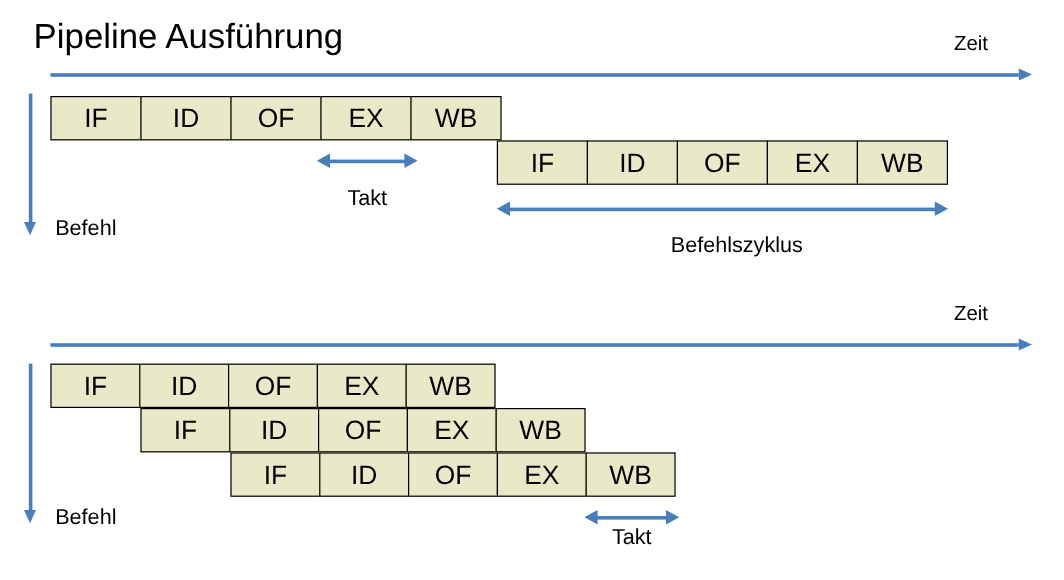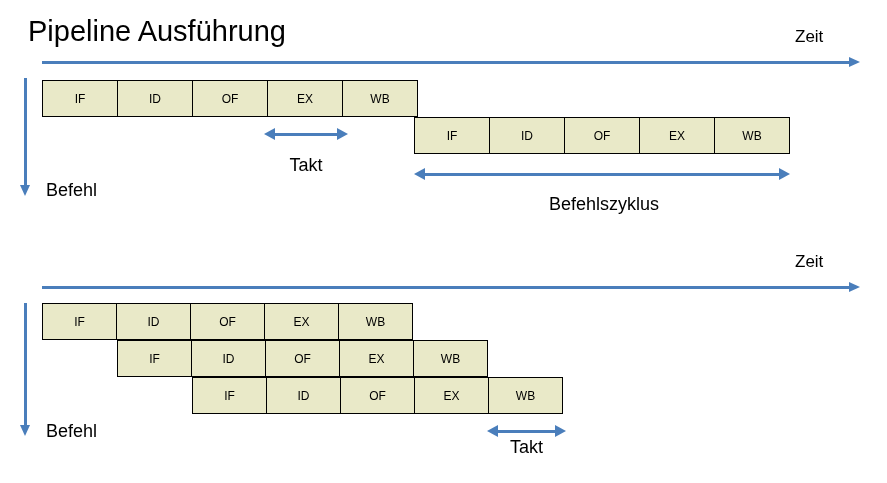--- a/index.html
+++ b/index.html
@@ -95,21 +95,21 @@
     display: flex;
   }
   .stage-box {
     box-sizing: border-box;
     background: #e9e9c8;
     border: 1px solid #000000;
     margin-left: -1px;
     display: flex;
     align-items: center;
     justify-content: center;
-    font-size: 12px;
+    font-size: 22px;
     line-height: 18px;
     color: #000000;
   }
   .stage-box:first-child { margin-left: 0; }
 
   
   .measure {
     position: absolute;
     height: 12px;
   }
@@ -180,21 +180,21 @@
     <div class="shaft"></div>
     <div class="head-r"></div>
   </div>
   <div class="measure-label" style="left:264px; top:155px; width:84px;">Takt</div>
 
   <div class="measure" style="left:414px; top:168px; width:376px;">
     <div class="head-l"></div>
     <div class="shaft"></div>
     <div class="head-r"></div>
   </div>
-  <div class="measure-label" style="left:416px; top:194px; width:376px;text-align:center;">Befehlszyklus</div>
+  <div class="measure-label" style="left:426px; top:194px; width:376px;text-align:center;">Befehlszyklus</div>
 
 
   <div class="time-axis" style="left:42px; top:282px; width:818px;">
     <div class="shaft" style="width:807px;"></div>
     <div class="head" style="left:807px;"></div>
   </div>
   <div class="zeit-label" style="left:795px; top:252px;">Zeit</div>
 
   <div class="befehl-axis" style="left:20px; top:303px; height:133px;">
     <div class="shaft" style="height:122px;"></div>

